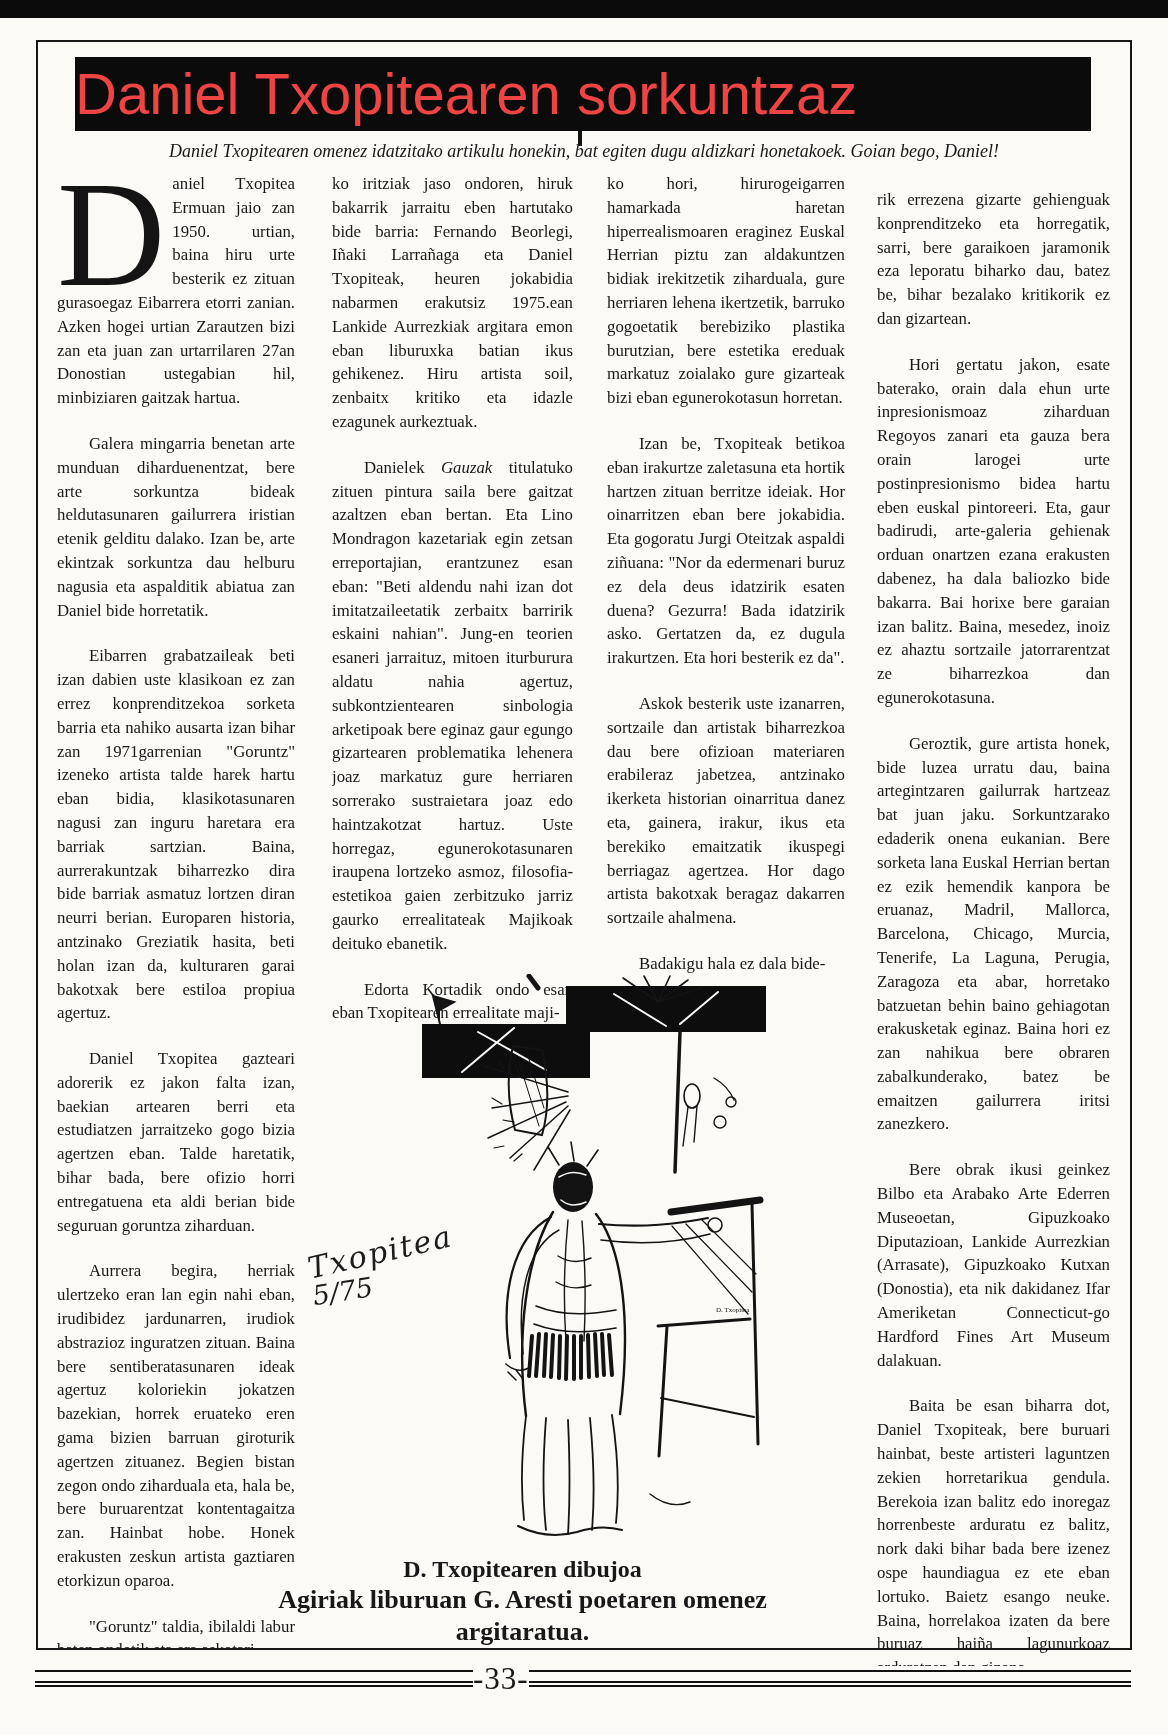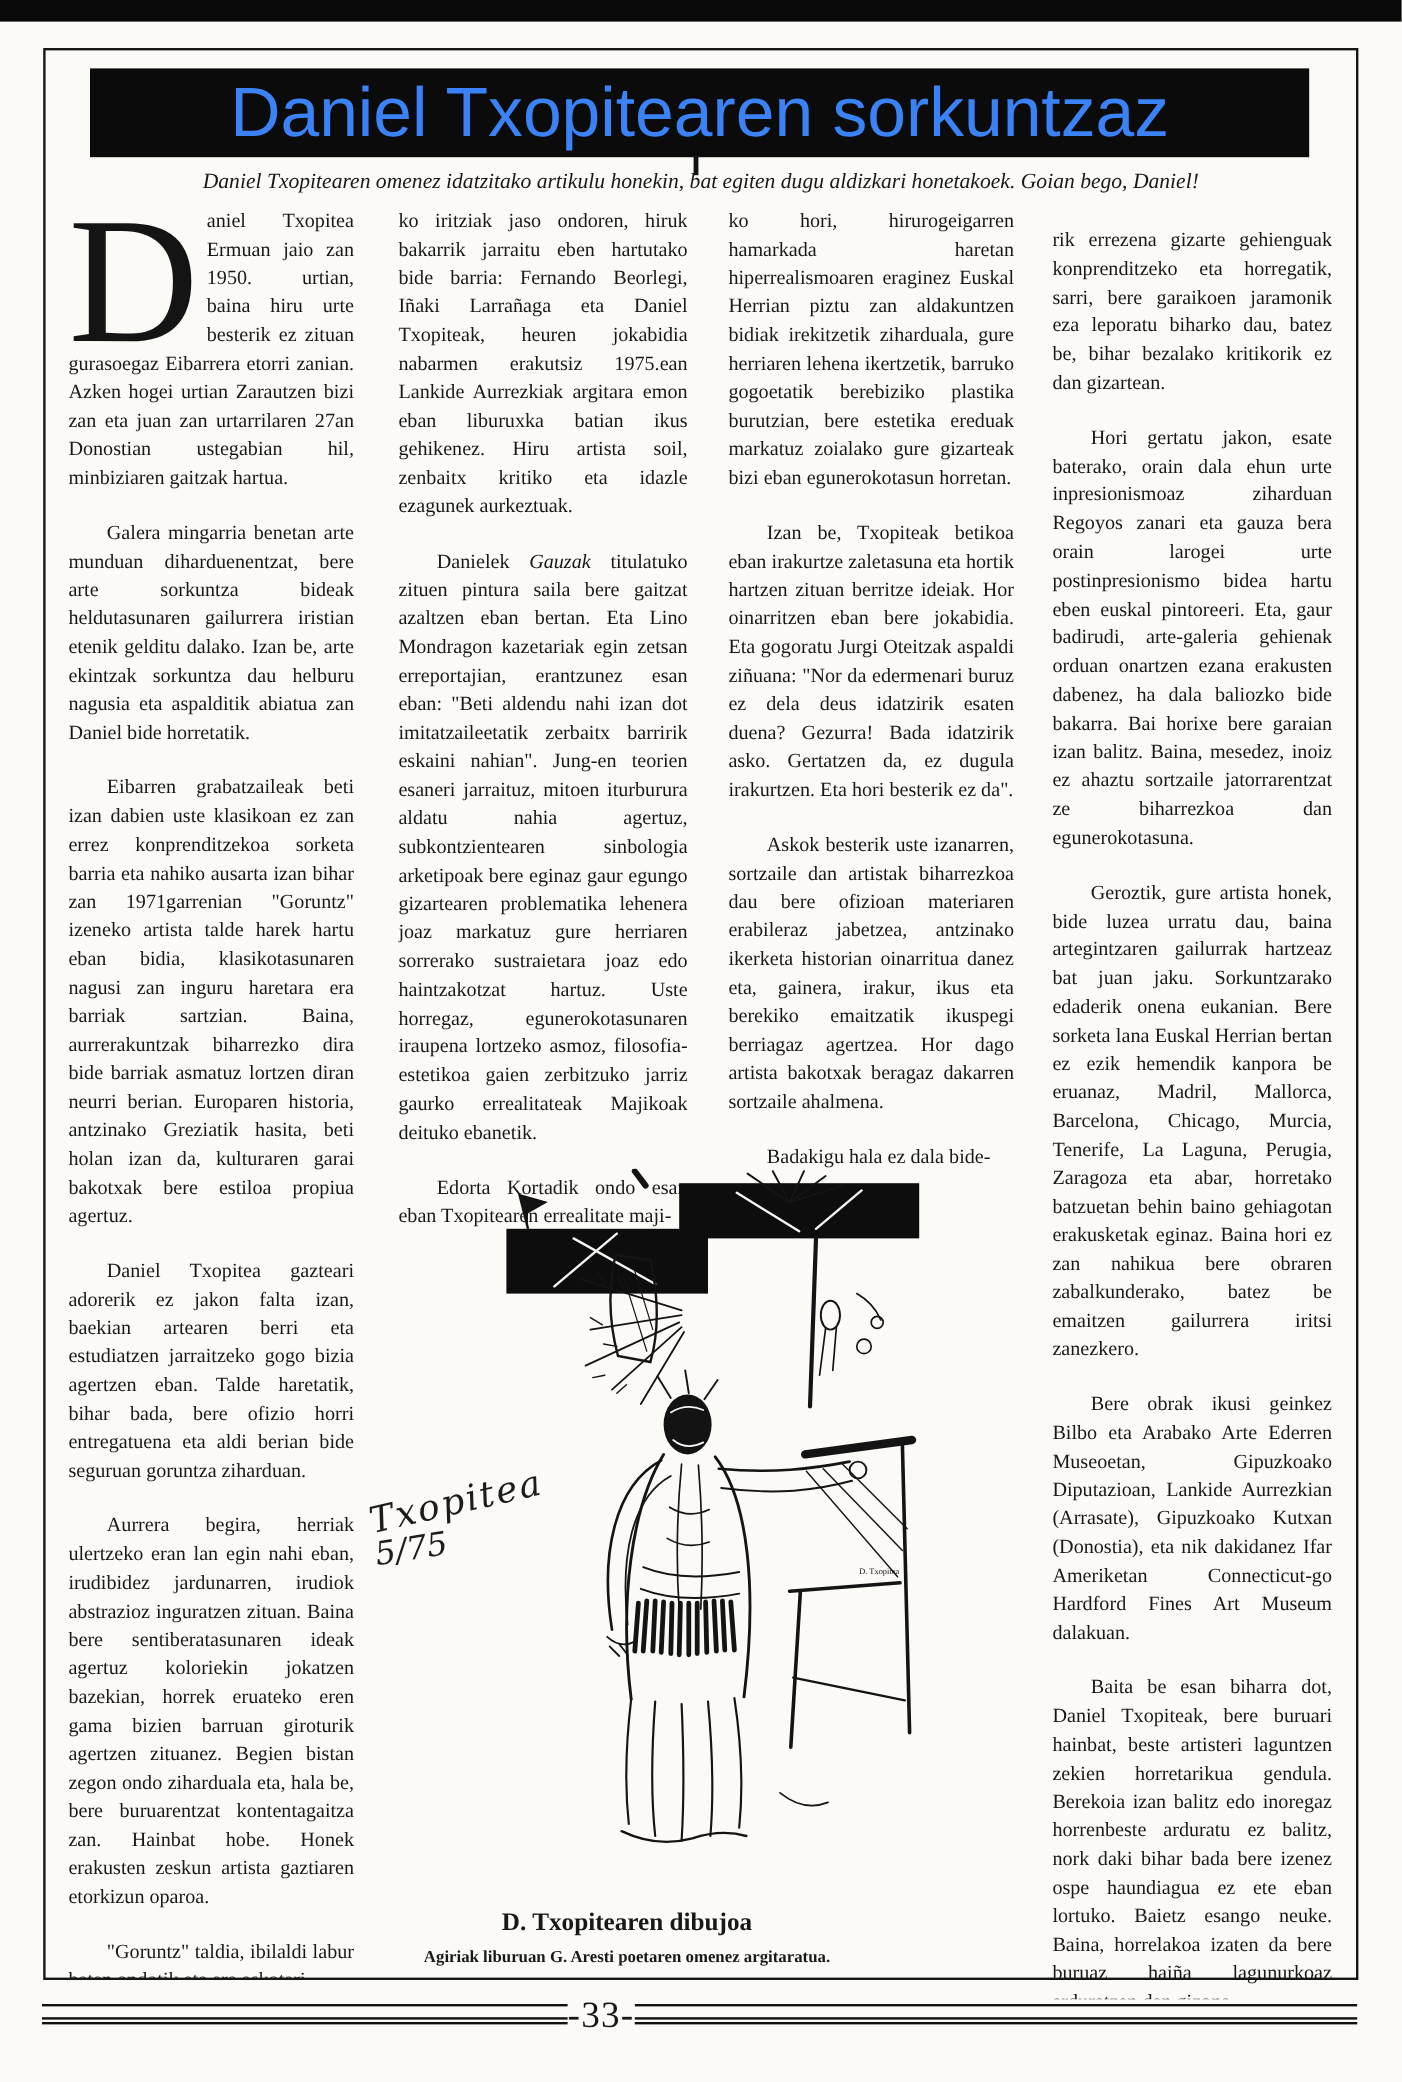--- a/index.html
+++ b/index.html
@@ -1,42 +1,42 @@
 <!DOCTYPE html>
 <html><head>
 <meta charset="utf-8">
 <style>
   html,body{margin:0;padding:0;}
   body{width:1168px;height:1735px;background:#fbfaf7;position:relative;overflow:hidden;
        font-family:"Liberation Serif",serif;color:#181818;}
   .top-strip{position:absolute;left:0;top:0;width:1168px;height:18px;background:#0a0a0a;}
   .frame{position:absolute;left:36px;top:40px;width:1092px;height:1606px;border:2px solid #161616;background:#fbfaf7;}
   .banner{position:absolute;left:75px;top:57px;width:1016px;height:74px;background:#0b0b0b;
-          color:#3b82f6;text-align:center;font:400 58px/74px "Liberation Sans",sans-serif;letter-spacing:0;}
+          color:#ef4444;font:400 58px/74px "Liberation Sans",sans-serif;letter-spacing:0;}
   .banner-tick{position:absolute;left:578px;top:130px;width:4px;height:16px;background:#111;}
   .subtitle{position:absolute;left:80px;top:139px;width:1008px;text-align:center;
             font-style:italic;font-size:18px;line-height:24px;}
   .cols{position:absolute;left:57px;top:172px;width:1053px;height:1478px;}
   .col{position:absolute;top:0;text-align:justify;font-size:16.8px;line-height:23.8px;overflow:hidden;}
   .col1{left:0;width:238px;height:1478px;}
   .col2{left:275px;width:241px;height:862px;}
   .col3{left:550px;width:238px;height:802px;}
   .col4{left:820px;width:233px;height:1478px;margin-top:16px;}
   .col p{margin:0 0 22px;text-indent:32px;}
   .col p.cont{text-indent:0;}
   .dropcap{float:left;font-size:150px;line-height:0.78;height:112px;margin:4px 7px 0 0;color:#141414;}
   .art{position:absolute;left:243px;top:800px;width:475px;height:678px;}
   .sketch{position:absolute;left:118px;top:2px;}
   .handsig{position:absolute;left:10px;top:262px;transform:rotate(-13deg);
            font-family:"DejaVu Serif",serif;font-style:italic;color:#1c1c1c;}
   .handsig .l1{font-size:30px;letter-spacing:2px;}
   .handsig .l2{font-size:27px;margin:0 0 0 -2px;transform:rotate(4deg);}
   .caption{position:absolute;left:-60px;right:-30px;bottom:2px;text-align:center;font-weight:bold;}
-  .caption .c1{font-size:21px;line-height:30px;}
-  .caption .c2{font-size:14px;line-height:32px;}
+  .caption .c1{font-size:24px;line-height:30px;}
+  .caption .c2{font-size:26px;line-height:32px;}
   .footer{position:absolute;left:35px;right:37px;top:1663px;display:flex;align-items:center;}
   .rule{height:9px;border-top:2px solid #111;border-bottom:6px double #111;}
   .rule-left{flex:0 0 438px;}
   .rule-right{flex:1;}
   .pageno{font-size:31px;line-height:1;letter-spacing:1px;}
 </style>
 </head>
 <body>
 
 <div class="top-strip"></div>

